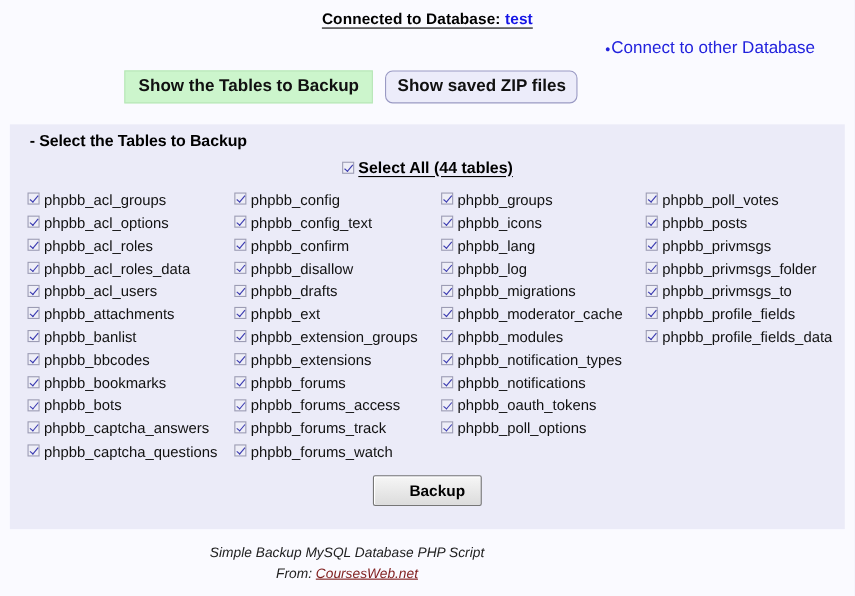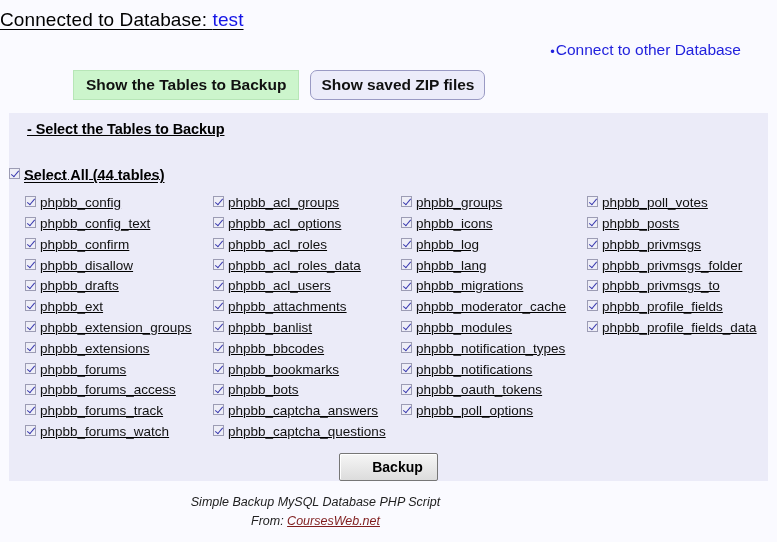--- a/index.html
+++ b/index.html
@@ -12,23 +12,23 @@
     background: #fafaff;
     font-family: "Liberation Sans", sans-serif;
     font-size: 13px;
     color: #000000;
     overflow: hidden;
     position: relative;
   }
 
   
   .page-title {
-    text-align: left;
-    font-size: 19px;
-    font-weight: normal;
+    text-align: center;
+    font-size: 14px;
+    font-weight: bold;
     margin: 0;
     padding: 9px 0 0 0;
     letter-spacing: 0.1px;
   }
   .page-title .title-inner {
     text-decoration: underline;
     text-underline-offset: 3px;
   }
   .db-name {
     color: #1414e6;
@@ -47,21 +47,21 @@
   .bullet-dot {
     color: #2222dd;
     font-size: 13px;
     vertical-align: middle;
     margin-right: 1px;
   }
 
   
   .toolbar {
     margin-top: 11px;
-    padding-left: 73px;
+    padding-left: 113px;
     display: flex;
     align-items: flex-start;
     gap: 11px;
   }
   .btn-show-tables {
     background: #ccf5cc;
     border: 1px solid #b7e6b7;
     font-family: "Liberation Sans", sans-serif;
     font-size: 15.5px;
     font-weight: bold;
@@ -85,32 +85,31 @@
 
   
   .panel {
     position: absolute;
     left: 9px;
     top: 113px;
     width: 759px;
     height: 368px;
     background: #ebebf8;
     box-sizing: border-box;
-    text-decoration: underline;
   }
   .panel-heading {
     font-size: 14.5px;
     font-weight: bold;
     padding: 8px 0 0 18px;
     letter-spacing: -0.1px;
   }
 
   .select-all-row {
-    text-align: left;
-    margin-top: 29px;
+    text-align: center;
+    margin-top: 8px;
   }
   .select-all-label {
     font-size: 14.5px;
     font-weight: bold;
     text-decoration: underline;
     text-underline-offset: 2px;
     cursor: pointer;
     vertical-align: middle;
   }
 
@@ -220,133 +219,133 @@
   <div class="panel-heading">- Select the Tables to Backup</div>
 
   <div class="select-all-row">
     <span class="cbx"></span><span class="select-all-label">Select All (44 tables)</span>
   </div>
 
   <div class="tables-grid" id="tables-grid">
       <div class="tcol">
         <div class="trow">
           <span class="cbx"></span>
-          <span class="tlabel">phpbb_config</span>
-        </div>
-        <div class="trow">
-          <span class="cbx"></span>
-          <span class="tlabel">phpbb_config_text</span>
-        </div>
-        <div class="trow">
-          <span class="cbx"></span>
-          <span class="tlabel">phpbb_confirm</span>
-        </div>
-        <div class="trow">
-          <span class="cbx"></span>
-          <span class="tlabel">phpbb_disallow</span>
-        </div>
-        <div class="trow">
-          <span class="cbx"></span>
-          <span class="tlabel">phpbb_drafts</span>
-        </div>
-        <div class="trow">
-          <span class="cbx"></span>
-          <span class="tlabel">phpbb_ext</span>
-        </div>
-        <div class="trow">
-          <span class="cbx"></span>
-          <span class="tlabel">phpbb_extension_groups</span>
-        </div>
-        <div class="trow">
-          <span class="cbx"></span>
-          <span class="tlabel">phpbb_extensions</span>
-        </div>
-        <div class="trow">
-          <span class="cbx"></span>
-          <span class="tlabel">phpbb_forums</span>
-        </div>
-        <div class="trow">
-          <span class="cbx"></span>
-          <span class="tlabel">phpbb_forums_access</span>
-        </div>
-        <div class="trow">
-          <span class="cbx"></span>
-          <span class="tlabel">phpbb_forums_track</span>
-        </div>
-        <div class="trow">
-          <span class="cbx"></span>
-          <span class="tlabel">phpbb_forums_watch</span>
+          <span class="tlabel">phpbb_acl_groups</span>
+        </div>
+        <div class="trow">
+          <span class="cbx"></span>
+          <span class="tlabel">phpbb_acl_options</span>
+        </div>
+        <div class="trow">
+          <span class="cbx"></span>
+          <span class="tlabel">phpbb_acl_roles</span>
+        </div>
+        <div class="trow">
+          <span class="cbx"></span>
+          <span class="tlabel">phpbb_acl_roles_data</span>
+        </div>
+        <div class="trow">
+          <span class="cbx"></span>
+          <span class="tlabel">phpbb_acl_users</span>
+        </div>
+        <div class="trow">
+          <span class="cbx"></span>
+          <span class="tlabel">phpbb_attachments</span>
+        </div>
+        <div class="trow">
+          <span class="cbx"></span>
+          <span class="tlabel">phpbb_banlist</span>
+        </div>
+        <div class="trow">
+          <span class="cbx"></span>
+          <span class="tlabel">phpbb_bbcodes</span>
+        </div>
+        <div class="trow">
+          <span class="cbx"></span>
+          <span class="tlabel">phpbb_bookmarks</span>
+        </div>
+        <div class="trow">
+          <span class="cbx"></span>
+          <span class="tlabel">phpbb_bots</span>
+        </div>
+        <div class="trow">
+          <span class="cbx"></span>
+          <span class="tlabel">phpbb_captcha_answers</span>
+        </div>
+        <div class="trow">
+          <span class="cbx"></span>
+          <span class="tlabel">phpbb_captcha_questions</span>
         </div>
       </div>
       <div class="tcol">
         <div class="trow">
           <span class="cbx"></span>
-          <span class="tlabel">phpbb_acl_groups</span>
-        </div>
-        <div class="trow">
-          <span class="cbx"></span>
-          <span class="tlabel">phpbb_acl_options</span>
-        </div>
-        <div class="trow">
-          <span class="cbx"></span>
-          <span class="tlabel">phpbb_acl_roles</span>
-        </div>
-        <div class="trow">
-          <span class="cbx"></span>
-          <span class="tlabel">phpbb_acl_roles_data</span>
-        </div>
-        <div class="trow">
-          <span class="cbx"></span>
-          <span class="tlabel">phpbb_acl_users</span>
-        </div>
-        <div class="trow">
-          <span class="cbx"></span>
-          <span class="tlabel">phpbb_attachments</span>
-        </div>
-        <div class="trow">
-          <span class="cbx"></span>
-          <span class="tlabel">phpbb_banlist</span>
-        </div>
-        <div class="trow">
-          <span class="cbx"></span>
-          <span class="tlabel">phpbb_bbcodes</span>
-        </div>
-        <div class="trow">
-          <span class="cbx"></span>
-          <span class="tlabel">phpbb_bookmarks</span>
-        </div>
-        <div class="trow">
-          <span class="cbx"></span>
-          <span class="tlabel">phpbb_bots</span>
-        </div>
-        <div class="trow">
-          <span class="cbx"></span>
-          <span class="tlabel">phpbb_captcha_answers</span>
-        </div>
-        <div class="trow">
-          <span class="cbx"></span>
-          <span class="tlabel">phpbb_captcha_questions</span>
+          <span class="tlabel">phpbb_config</span>
+        </div>
+        <div class="trow">
+          <span class="cbx"></span>
+          <span class="tlabel">phpbb_config_text</span>
+        </div>
+        <div class="trow">
+          <span class="cbx"></span>
+          <span class="tlabel">phpbb_confirm</span>
+        </div>
+        <div class="trow">
+          <span class="cbx"></span>
+          <span class="tlabel">phpbb_disallow</span>
+        </div>
+        <div class="trow">
+          <span class="cbx"></span>
+          <span class="tlabel">phpbb_drafts</span>
+        </div>
+        <div class="trow">
+          <span class="cbx"></span>
+          <span class="tlabel">phpbb_ext</span>
+        </div>
+        <div class="trow">
+          <span class="cbx"></span>
+          <span class="tlabel">phpbb_extension_groups</span>
+        </div>
+        <div class="trow">
+          <span class="cbx"></span>
+          <span class="tlabel">phpbb_extensions</span>
+        </div>
+        <div class="trow">
+          <span class="cbx"></span>
+          <span class="tlabel">phpbb_forums</span>
+        </div>
+        <div class="trow">
+          <span class="cbx"></span>
+          <span class="tlabel">phpbb_forums_access</span>
+        </div>
+        <div class="trow">
+          <span class="cbx"></span>
+          <span class="tlabel">phpbb_forums_track</span>
+        </div>
+        <div class="trow">
+          <span class="cbx"></span>
+          <span class="tlabel">phpbb_forums_watch</span>
         </div>
       </div>
       <div class="tcol">
         <div class="trow">
           <span class="cbx"></span>
           <span class="tlabel">phpbb_groups</span>
         </div>
         <div class="trow">
           <span class="cbx"></span>
           <span class="tlabel">phpbb_icons</span>
         </div>
         <div class="trow">
           <span class="cbx"></span>
+          <span class="tlabel">phpbb_lang</span>
+        </div>
+        <div class="trow">
+          <span class="cbx"></span>
           <span class="tlabel">phpbb_log</span>
-        </div>
-        <div class="trow">
-          <span class="cbx"></span>
-          <span class="tlabel">phpbb_lang</span>
         </div>
         <div class="trow">
           <span class="cbx"></span>
           <span class="tlabel">phpbb_migrations</span>
         </div>
         <div class="trow">
           <span class="cbx"></span>
           <span class="tlabel">phpbb_moderator_cache</span>
         </div>
         <div class="trow">

